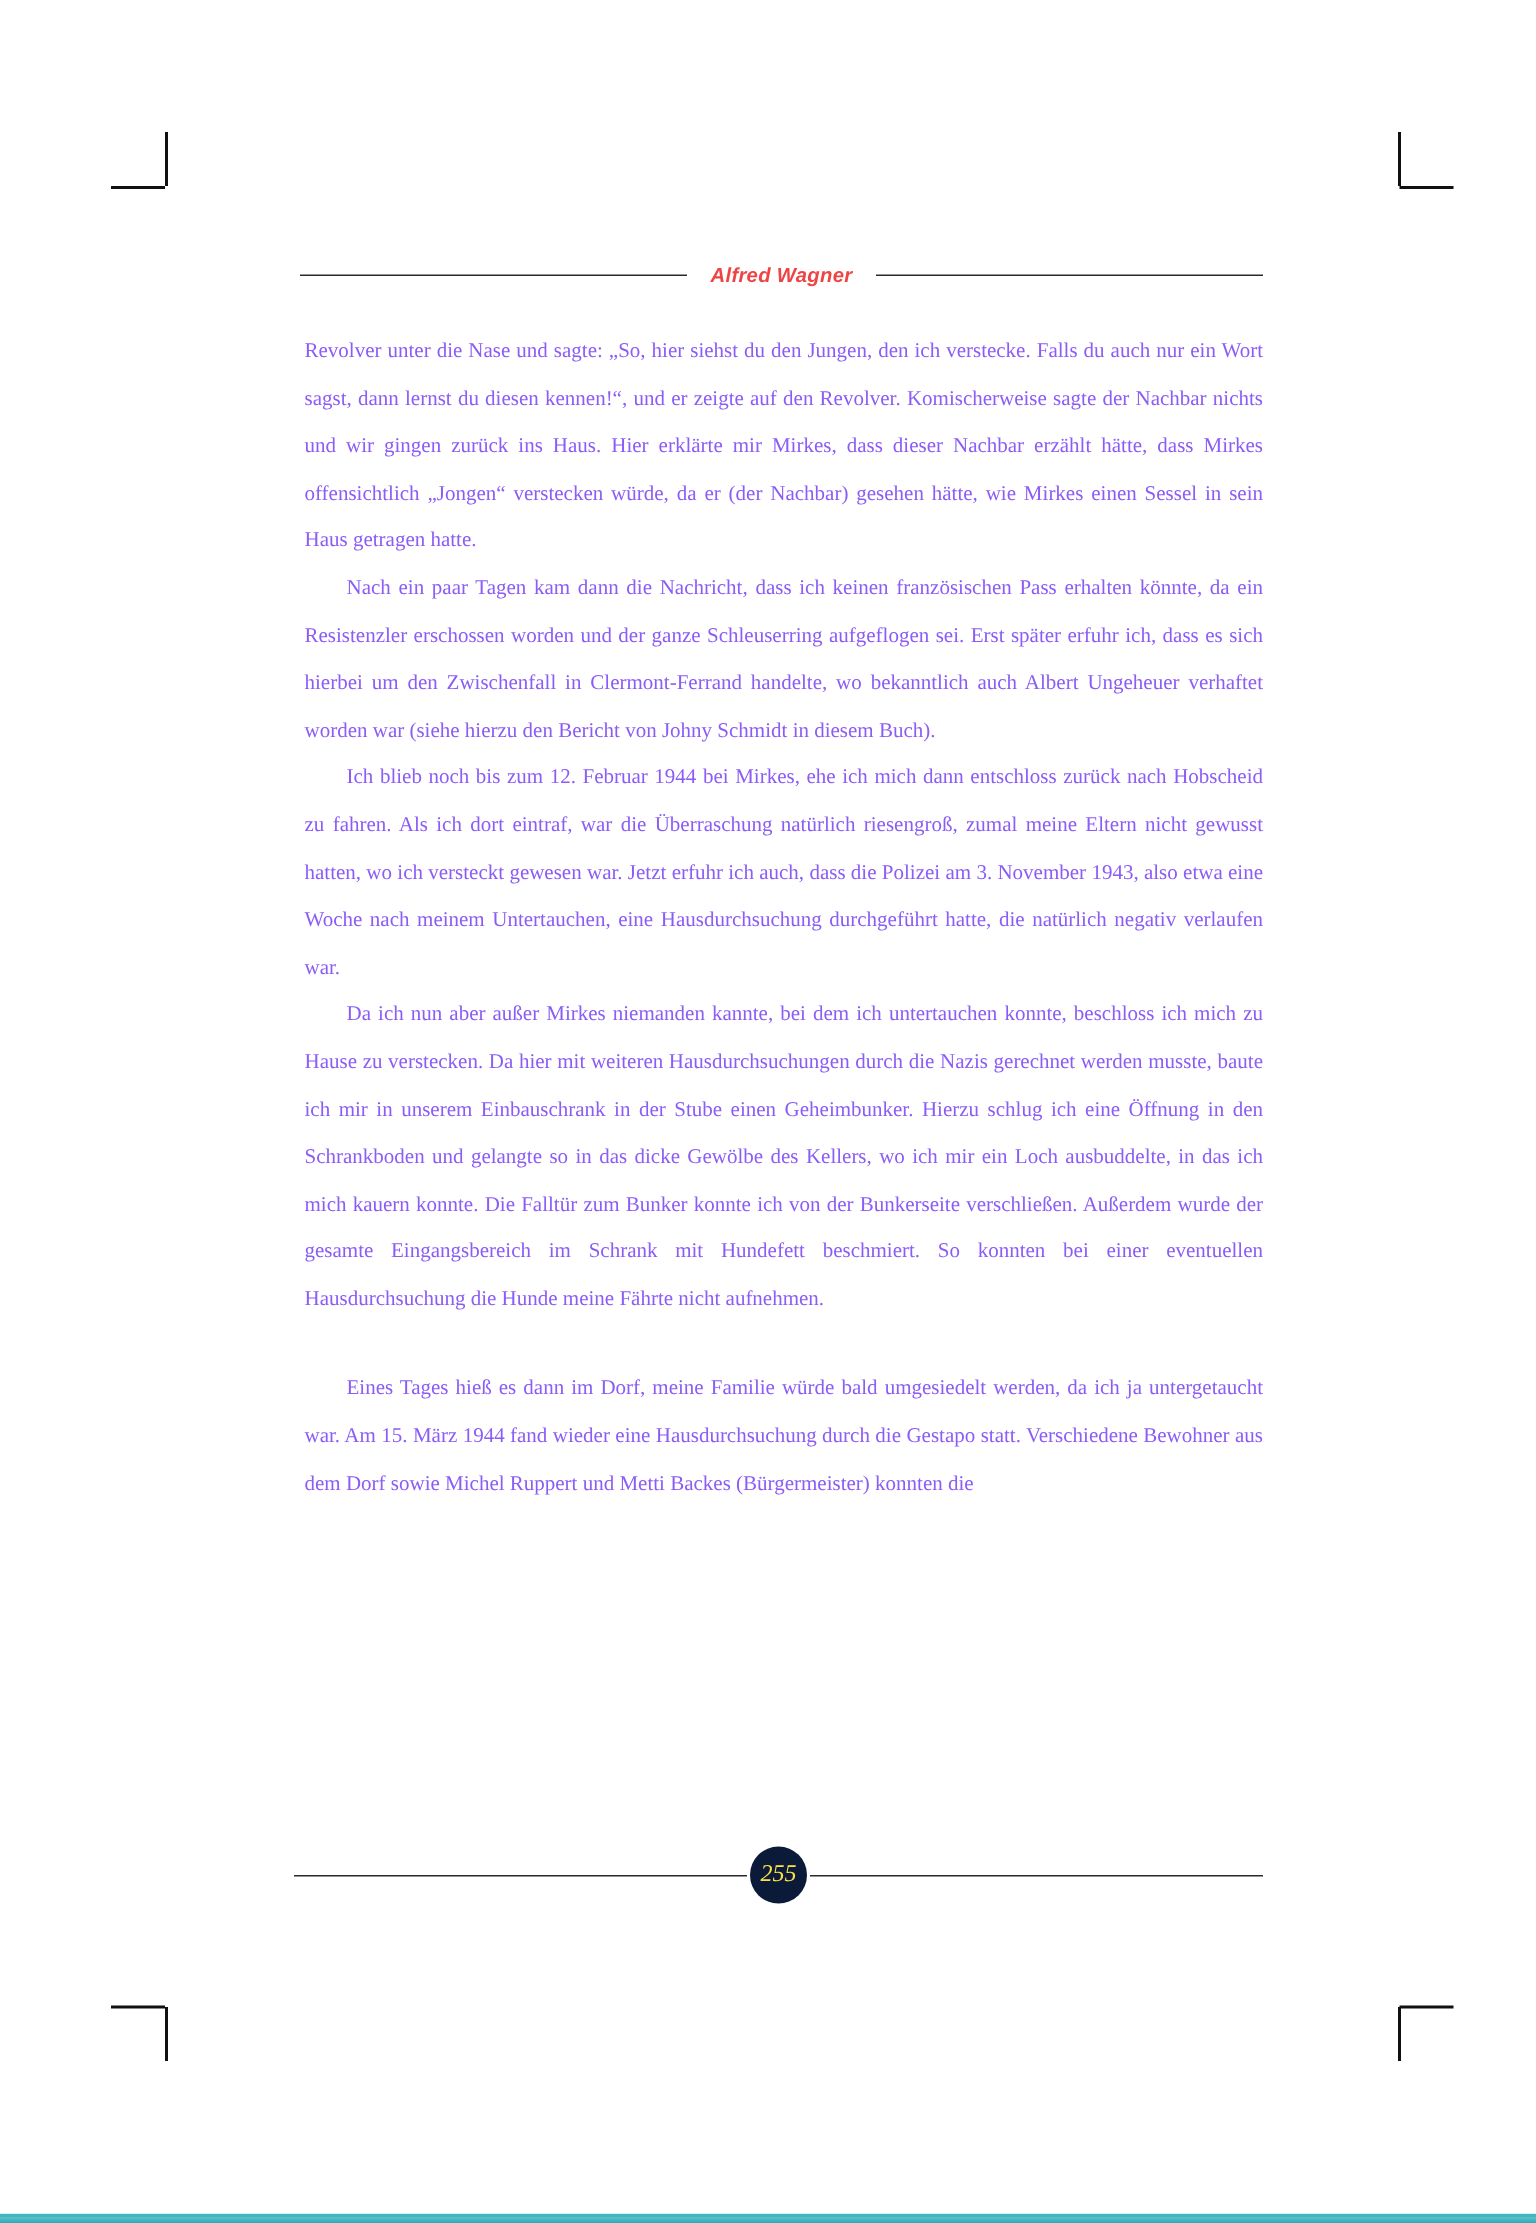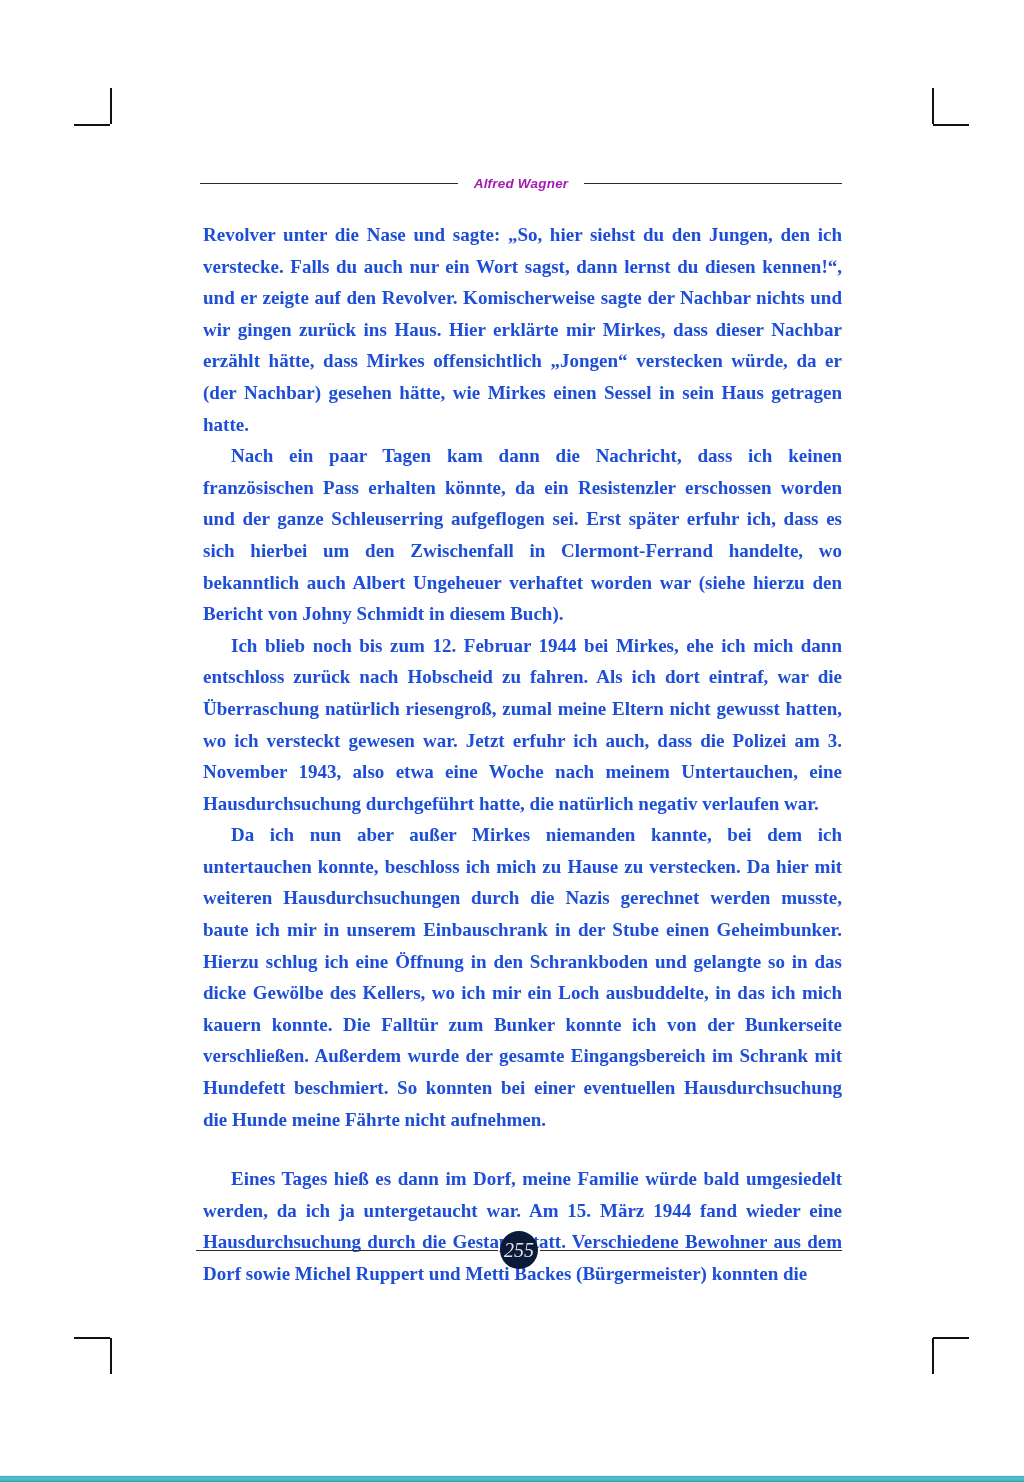--- a/index.html
+++ b/index.html
@@ -53,37 +53,36 @@
     flex: 1 1 auto;
     height: 1px;
     background: #2a2a2a;
   }
   .running-head {
     font-family: "Liberation Sans", sans-serif;
     font-style: italic;
     font-size: 13.5px;
     font-weight: 600;
     letter-spacing: 0.2px;
-    color: #a21caf;
+    color: #ef4444;
     white-space: nowrap;
     padding: 0 6px;
   }
 
   
   .body-text {
     position: absolute;
     left: 203px;
     top: 219px;
     width: 639px;
-    font-size: 19px;
+    font-size: 14px;
     line-height: 31.6px;
     text-align: justify;
     text-justify: inter-word;
-    color: #1d4ed8;
-    font-weight: bold;
+    color: #8b5cf6;
   }
   .body-text p {
     margin: 0;
     text-indent: 28px;
   }
   .body-text p.no-indent {
     text-indent: 0;
   }
   .body-text p.spaced-before {
     margin-top: 28px;
@@ -103,24 +102,24 @@
   .footer-rule {
     flex: 1 1 auto;
     height: 1px;
     background: #2a2a2a;
   }
   .folio {
     width: 38px;
     height: 38px;
     border-radius: 50%;
     background: #0c1a3a;
-    color: #e5e5e5;
+    color: #fde047;
     font-family: "Liberation Serif", serif;
     font-style: italic;
-    font-size: 20px;
+    font-size: 16px;
     display: flex;
     align-items: center;
     justify-content: center;
     flex: 0 0 auto;
     margin: 0 2px;
   }
 
   
   .edge-accent {
     position: absolute;

